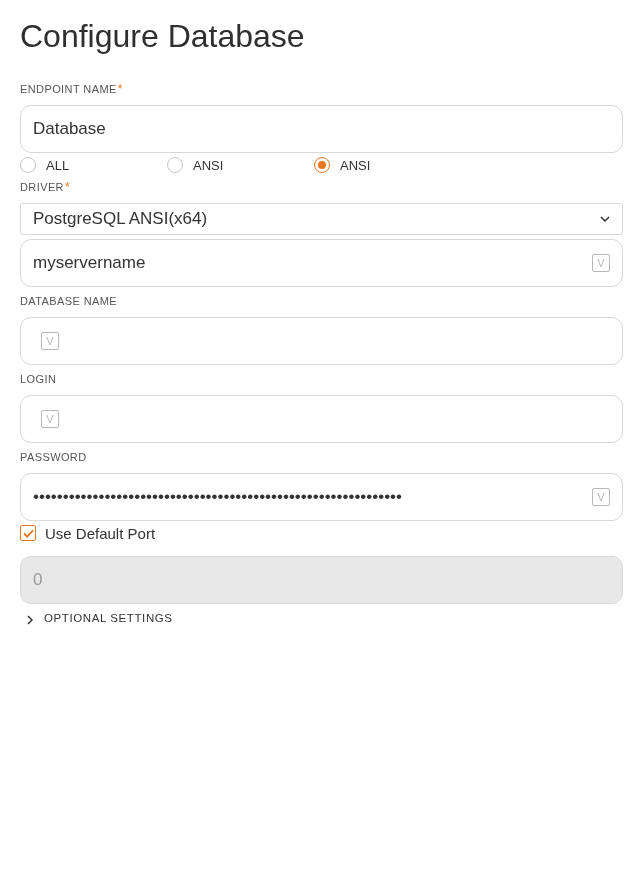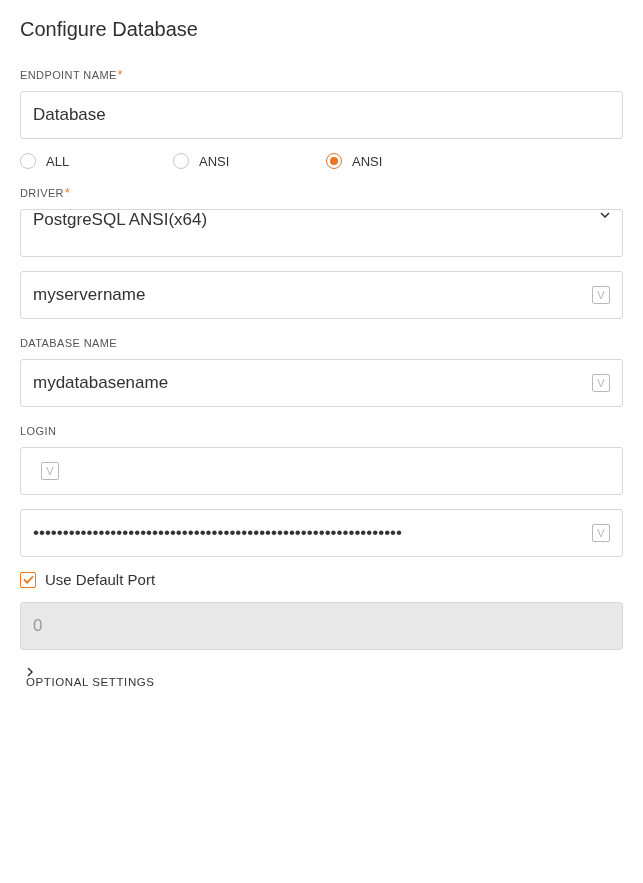--- a/index.html
+++ b/index.html
@@ -8,47 +8,47 @@
       padding: 0;
     }
     body {
       font-family: "Segoe UI", Arial, sans-serif;
       background: #ffffff;
       padding: 18px 20px;
       width: 643px;
       color: #333;
     }
     .page-title {
-      font-size: 20px;
+      font-size: 32px;
       font-weight: 400;
       color: #2f2f2f;
       margin-bottom: 24px;
     }
     .field-group {
-      margin-bottom: 14px;
+      margin-bottom: 4px;
     }
     .field-label {
       font-size: 11px;
       letter-spacing: 0.4px;
       color: #555;
       text-transform: uppercase;
       display: inline-block;
       margin-bottom: 10px;
     }
     .required-star {
       color: #e87722;
       font-size: 12px;
       margin-left: 1px;
     }
     .text-input-wrapper {
       position: relative;
       display: flex;
       align-items: center;
       border: 1px solid #d8d8d8;
-      border-radius: 3px;
+      border-radius: 11px;
       height: 48px;
       padding: 0 12px;
       background: #fff;
     }
     .text-input-wrapper.disabled {
       background: #e8e8e8;
     }
     .text-input {
       flex: 1;
       border: none;
@@ -76,21 +76,21 @@
       color: #b8b8b8;
       font-size: 11px;
       font-weight: 500;
       background: #fff;
       margin-left: 8px;
       cursor: pointer;
       user-select: none;
     }
     .radio-row {
       display: flex;
-      gap: 18px;
+      gap: 12px;
     }
     .radio-option {
       display: flex;
       align-items: center;
       width: 135px;
       cursor: pointer;
     }
     .radio-circle {
       width: 16px;
       height: 16px;
@@ -112,24 +112,24 @@
       border-radius: 50%;
       background: #e87722;
     }
     .radio-text {
       font-size: 13px;
       color: #333;
     }
     .select-wrapper {
       position: relative;
       display: flex;
-      align-items: flex-start;
+      align-items: center;
       border: 1px solid #d8d8d8;
       border-radius: 3px;
-      height: 48px;
+      height: 32px;
       padding: 0 12px;
       background: #fff;
       cursor: pointer;
     }
     .select-value {
       flex: 1;
       font-size: 17px;
       color: #333;
     }
     .chevron-down {
@@ -141,21 +141,20 @@
     }
     .chevron-down svg {
       width: 10px;
       height: 6px;
       fill: none;
       stroke: #333;
       stroke-width: 1.5;
     }
     .checkbox-row {
       display: flex;
-      align-items: center;
       margin-bottom: 14px;
       cursor: pointer;
     }
     .checkbox-box {
       width: 16px;
       height: 16px;
       border: 1.5px solid #e87722;
       border-radius: 2px;
       display: flex;
       align-items: center;
@@ -169,24 +168,23 @@
       stroke: #e87722;
       stroke-width: 2;
       fill: none;
     }
     .checkbox-text {
       font-size: 15px;
       color: #333;
     }
     .expand-row {
       display: flex;
-      align-items: flex-start;
+      align-items: flex-end;
       cursor: pointer;
       padding: 4px 0 4px 6px;
-      flex-direction: column;
     }
     .expand-chevron {
       width: 8px;
       height: 8px;
       margin-right: 10px;
       display: flex;
       align-items: center;
       justify-content: center;
     }
     .expand-chevron svg {
@@ -252,35 +250,37 @@
     <input class="text-input" type="text" value="myservername" style="">
     <span class="var-icon">V</span>
   </div>
 </div>
 
 <div class="field-group">
   <div>
     <span class="field-label">DATABASE NAME</span>
   </div>
   <div class="text-input-wrapper">
-    <input class="text-input" type="text" value="mydatabasename" style="">
     <span class="var-icon">V</span>
   </div>
 </div>
 
 <div class="field-group">
   <div>
     <span class="field-label">LOGIN</span>
   </div>
   <div class="text-input-wrapper">
     <span class="var-icon">V</span>
   </div>
 </div>
 
 <div class="field-group">
+  <div>
+    <span class="field-label">PASSWORD</span>
+  </div>
   <div class="text-input-wrapper">
     <input class="text-input" type="text" value="••••••••••••••••••••••••••••••••••••••••••••••••••••••••••••••" style="">
     <span class="var-icon">V</span>
   </div>
 </div>
 
 <div class="checkbox-row">
   <span class="checkbox-box">
     <svg viewBox="0 0 12 10">
         <path d="M1 5 L4.5 8.5 L11 1.5"></path>

